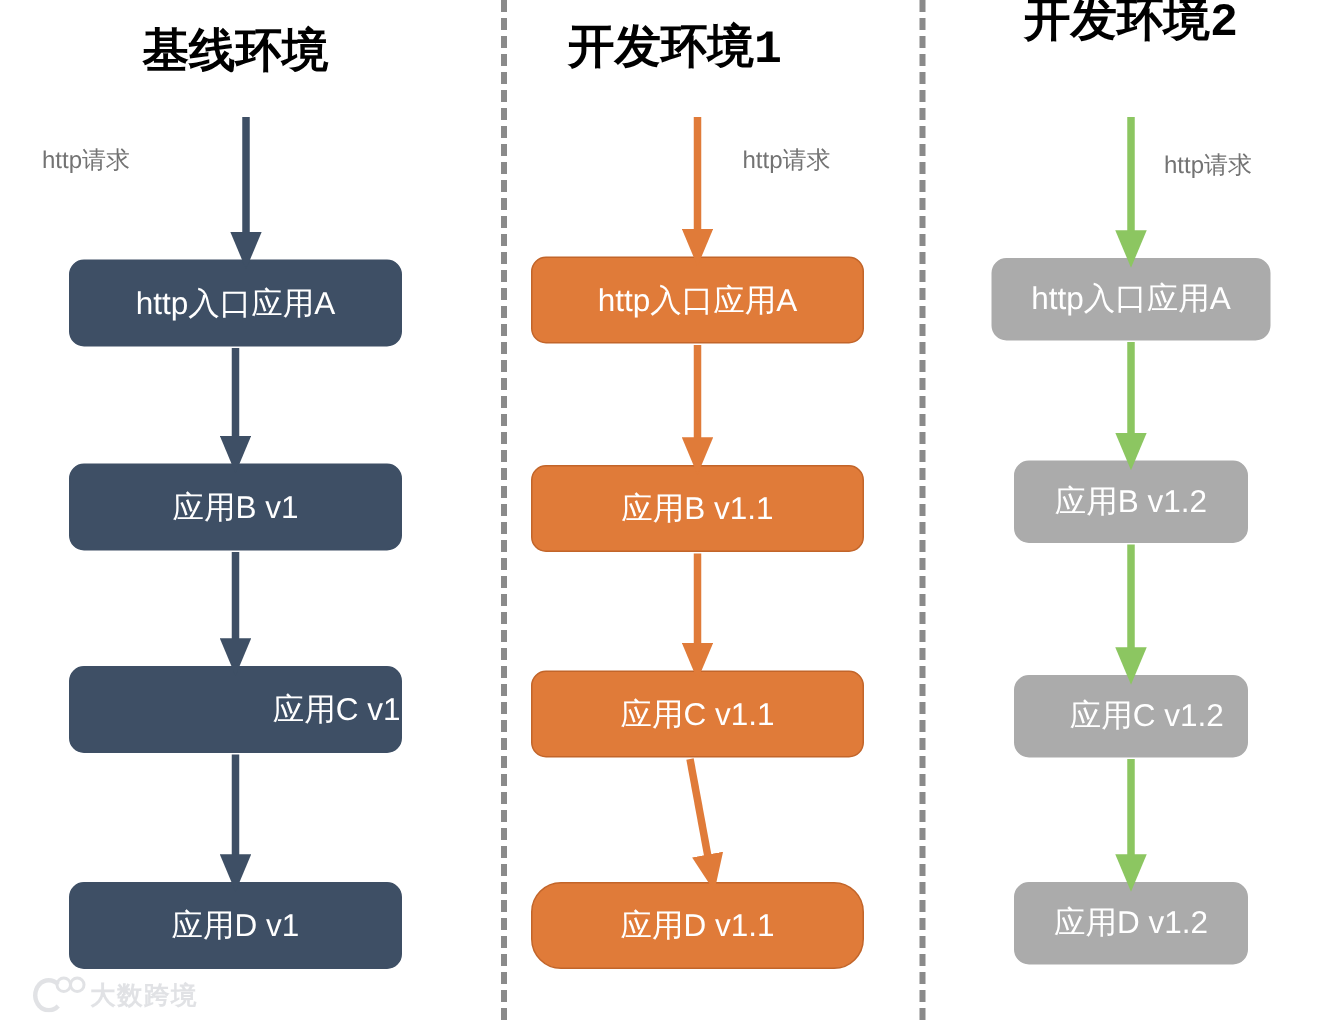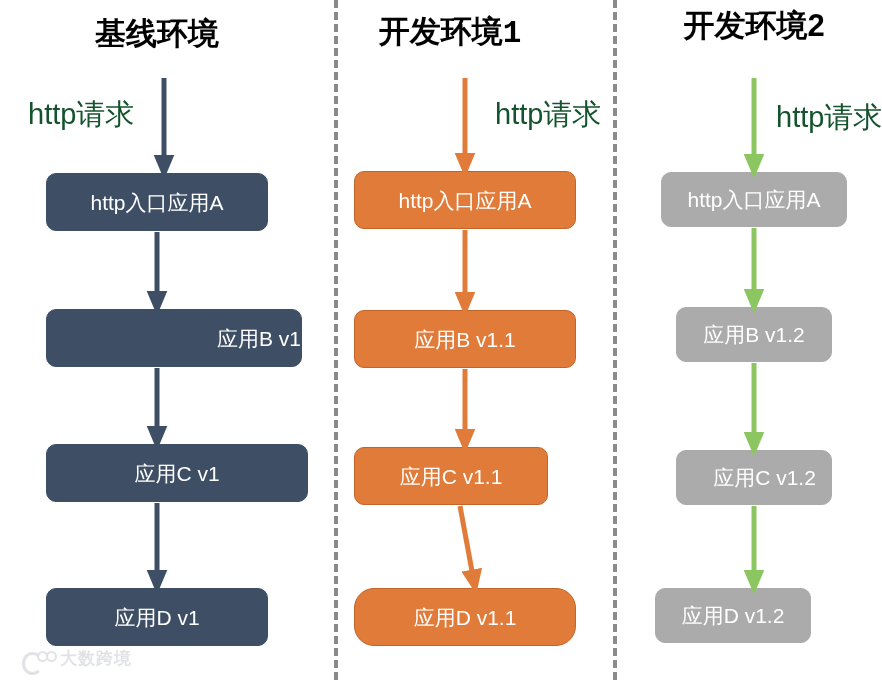--- a/index.html
+++ b/index.html
@@ -38,22 +38,22 @@
     font-weight: bold;
     color: #000000;
     letter-spacing: 0px;
     white-space: nowrap;
     line-height: 1;
   }
 
   
   .req-label {
     position: absolute;
-    font-size: 29px;
-    color: #14532d;
+    font-size: 16px;
+    color: #737373;
     white-space: nowrap;
     line-height: 1;
   }
 
   
   .node {
     position: absolute;
     display: flex;
     align-items: center;
     justify-content: center;
@@ -86,21 +86,21 @@
     height: 680px;
     pointer-events: none;
   }
 
   
   .watermark {
     position: absolute;
     left: 6px;
     top: 650px;
     display: flex;
-    align-items: flex-start;
+    align-items: flex-end;
     opacity: 0.55;
   }
   .watermark .wm-mark {
     position: relative;
     width: 34px;
     height: 22px;
     margin-right: 4px;
   }
   .watermark .wm-c {
     position: absolute;
@@ -136,69 +136,69 @@
   <div class="divider d2"></div>
 
   <div class="col-title" style="left:30px; top:18px; width:222px;">基线环境</div>
 
   <div class="req-label" style="left:12px; top:100px;">http请求</div>
 
   <div class="node baseline" style="left:30px; top:173px; width:222px; height:58px;">
     <span>http入口应用A</span>
   </div>
 
-  <div class="node baseline" style="left:30px; top:309px; width:256px; height:58px;justify-content:flex-end;">
+  <div class="node baseline" style="left:30px; top:309px; width:222px; height:58px;">
     <span>应用B v1</span>
   </div>
 
-  <div class="node baseline" style="left:30px; top:444px; width:262px; height:58px;">
+  <div class="node baseline" style="left:30px; top:444px; width:222px; height:58px;justify-content:flex-end;">
     <span>应用C v1</span>
   </div>
 
   <div class="node baseline" style="left:30px; top:588px; width:222px; height:58px;">
     <span>应用D v1</span>
   </div>
 
   <div class="col-title" style="left:323px; top:18px; width:222px;font-family:Liberation Mono, monospace;">开发环境1</div>
 
   <div class="req-label" style="left:479px; top:100px;">http请求</div>
 
   <div class="node dev1" style="left:338px; top:171px; width:222px; height:58px;">
     <span>http入口应用A</span>
   </div>
 
   <div class="node dev1" style="left:338px; top:310px; width:222px; height:58px;">
     <span>应用B v1.1</span>
   </div>
 
-  <div class="node dev1" style="left:338px; top:447px; width:194px; height:58px;">
+  <div class="node dev1" style="left:338px; top:447px; width:222px; height:58px;">
     <span>应用C v1.1</span>
   </div>
 
   <div class="node dev1" style="left:338px; top:588px; width:222px; height:58px;border-radius:20px;">
     <span>应用D v1.1</span>
   </div>
 
-  <div class="col-title" style="left:627px; top:10px; width:222px;">开发环境2</div>
+  <div class="col-title" style="left:627px; top:0; width:222px;font-family:Liberation Mono, monospace;">开发环境2</div>
 
   <div class="req-label" style="left:760px; top:103px;">http请求</div>
 
   <div class="node dev2" style="left:645px; top:172px; width:186px; height:55px;">
     <span>http入口应用A</span>
   </div>
 
   <div class="node dev2" style="left:660px; top:307px; width:156px; height:55px;">
     <span>应用B v1.2</span>
   </div>
 
   <div class="node dev2" style="left:660px; top:450px; width:156px; height:55px;padding-left:21px;">
     <span>应用C v1.2</span>
   </div>
 
-  <div class="node dev2" style="left:639px; top:588px; width:156px; height:55px;">
+  <div class="node dev2" style="left:660px; top:588px; width:156px; height:55px;">
     <span>应用D v1.2</span>
   </div>
 
   <svg id="arrows" viewBox="0 0 882 680">
     <defs>
       <marker id="head-baseline" markerWidth="5" markerHeight="4.2" refX="2.5" refY="2.1" orient="auto">
         <path d="M0,0 L5,2.1 L0,4.2 z" fill="#3E4F65"></path>
       </marker>
       <marker id="head-dev1" markerWidth="5" markerHeight="4.2" refX="2.5" refY="2.1" orient="auto">
         <path d="M0,0 L5,2.1 L0,4.2 z" fill="#E07B39"></path>

